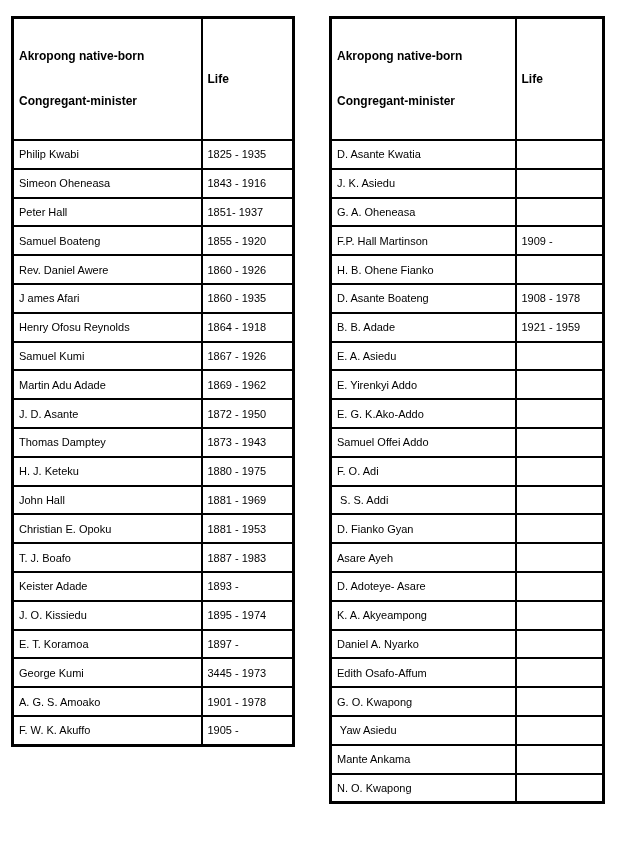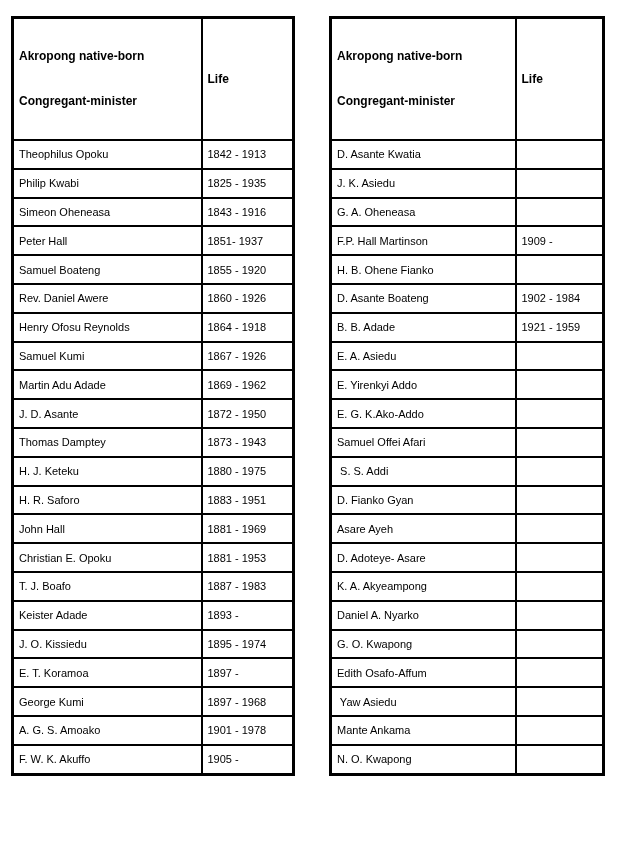--- a/index.html
+++ b/index.html
@@ -72,44 +72,44 @@
       <tr>
         <th>
           <span class="header-line">Akropong native-born</span>
           <span class="header-line">Congregant-minister</span>
         </th>
         <th>Life</th>
       </tr>
     </thead>
     <tbody>
         <tr>
-          <td>Theophilus Opoku</td>
-          <td>1842 - 1913</td>
-        </tr>
-        <tr>
           <td>Philip Kwabi</td>
           <td>1825 - 1935</td>
         </tr>
         <tr>
           <td>Simeon Oheneasa</td>
           <td>1843 - 1916</td>
         </tr>
         <tr>
           <td>Peter Hall</td>
           <td>1851- 1937</td>
         </tr>
         <tr>
           <td>Samuel Boateng</td>
           <td>1855 - 1920</td>
         </tr>
         <tr>
           <td>Rev. Daniel Awere</td>
           <td>1860 - 1926</td>
         </tr>
         <tr>
+          <td>J ames Afari</td>
+          <td>1860 - 1935</td>
+        </tr>
+        <tr>
           <td>Henry Ofosu Reynolds</td>
           <td>1864 - 1918</td>
         </tr>
         <tr>
           <td>Samuel Kumi</td>
           <td>1867 - 1926</td>
         </tr>
         <tr>
           <td>Martin Adu Adade</td>
           <td>1869 - 1962</td>
@@ -120,24 +120,20 @@
         </tr>
         <tr>
           <td>Thomas Damptey</td>
           <td>1873 - 1943</td>
         </tr>
         <tr>
           <td>H. J. Keteku</td>
           <td>1880 - 1975</td>
         </tr>
         <tr>
-          <td>H. R. Saforo</td>
-          <td>1883 - 1951</td>
-        </tr>
-        <tr>
           <td>John Hall</td>
           <td>1881 - 1969</td>
         </tr>
         <tr>
           <td>Christian E. Opoku</td>
           <td>1881 - 1953</td>
         </tr>
         <tr>
           <td>T. J. Boafo</td>
           <td>1887 - 1983</td>
@@ -149,21 +145,21 @@
         <tr>
           <td>J. O. Kissiedu</td>
           <td>1895 - 1974</td>
         </tr>
         <tr>
           <td>E. T. Koramoa</td>
           <td>1897 -</td>
         </tr>
         <tr>
           <td>George Kumi</td>
-          <td>1897 - 1968</td>
+          <td>3445 - 1973</td>
         </tr>
         <tr>
           <td>A. G. S. Amoako</td>
           <td>1901 - 1978</td>
         </tr>
         <tr>
           <td>F. W. K. Akuffo</td>
           <td>1905 -</td>
         </tr>
       </tbody>
@@ -199,40 +195,44 @@
         <tr>
           <td>F.P. Hall Martinson</td>
           <td>1909 -</td>
         </tr>
         <tr>
           <td>H. B. Ohene Fianko</td>
           <td></td>
         </tr>
         <tr>
           <td>D. Asante Boateng</td>
-          <td>1902 - 1984</td>
+          <td>1908 - 1978</td>
         </tr>
         <tr>
           <td>B. B. Adade</td>
           <td>1921 - 1959</td>
         </tr>
         <tr>
           <td>E. A. Asiedu</td>
           <td></td>
         </tr>
         <tr>
           <td>E. Yirenkyi Addo</td>
           <td></td>
         </tr>
         <tr>
           <td>E. G. K.Ako-Addo</td>
           <td></td>
         </tr>
         <tr>
-          <td>Samuel Offei Afari</td>
+          <td>Samuel Offei Addo</td>
+          <td></td>
+        </tr>
+        <tr>
+          <td>F. O. Adi</td>
           <td></td>
         </tr>
         <tr>
           <td> S. S. Addi</td>
           <td></td>
         </tr>
         <tr>
           <td>D. Fianko Gyan</td>
           <td></td>
         </tr>
@@ -246,25 +246,25 @@
         </tr>
         <tr>
           <td>K. A. Akyeampong</td>
           <td></td>
         </tr>
         <tr>
           <td>Daniel A. Nyarko</td>
           <td></td>
         </tr>
         <tr>
+          <td>Edith Osafo-Affum</td>
+          <td></td>
+        </tr>
+        <tr>
           <td>G. O. Kwapong</td>
-          <td></td>
-        </tr>
-        <tr>
-          <td>Edith Osafo-Affum</td>
           <td></td>
         </tr>
         <tr>
           <td> Yaw Asiedu</td>
           <td></td>
         </tr>
         <tr>
           <td>Mante Ankama</td>
           <td></td>
         </tr>

